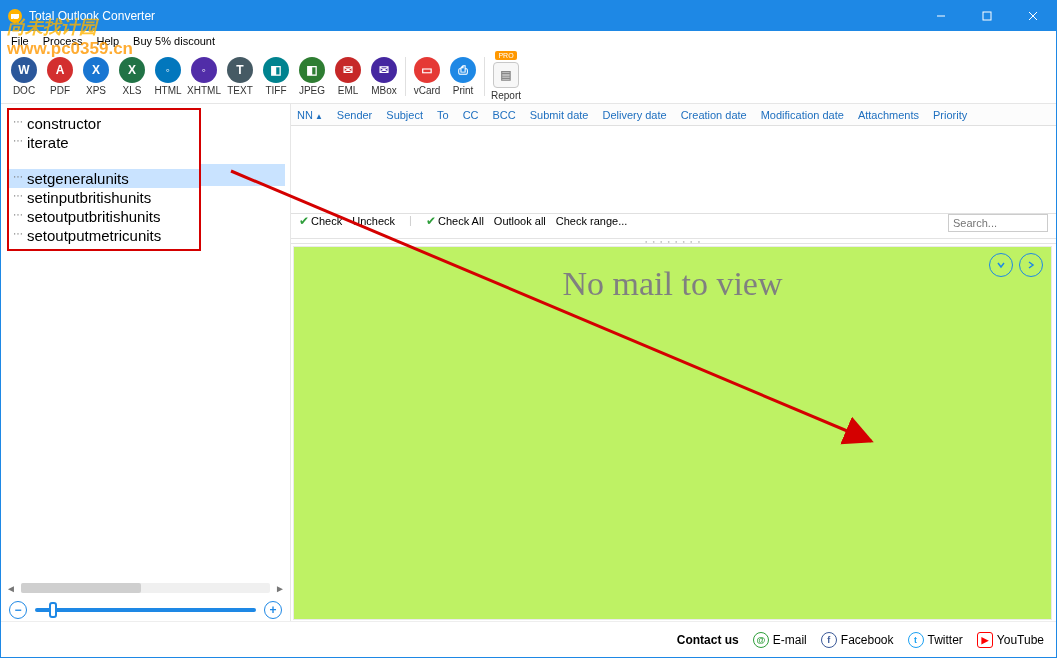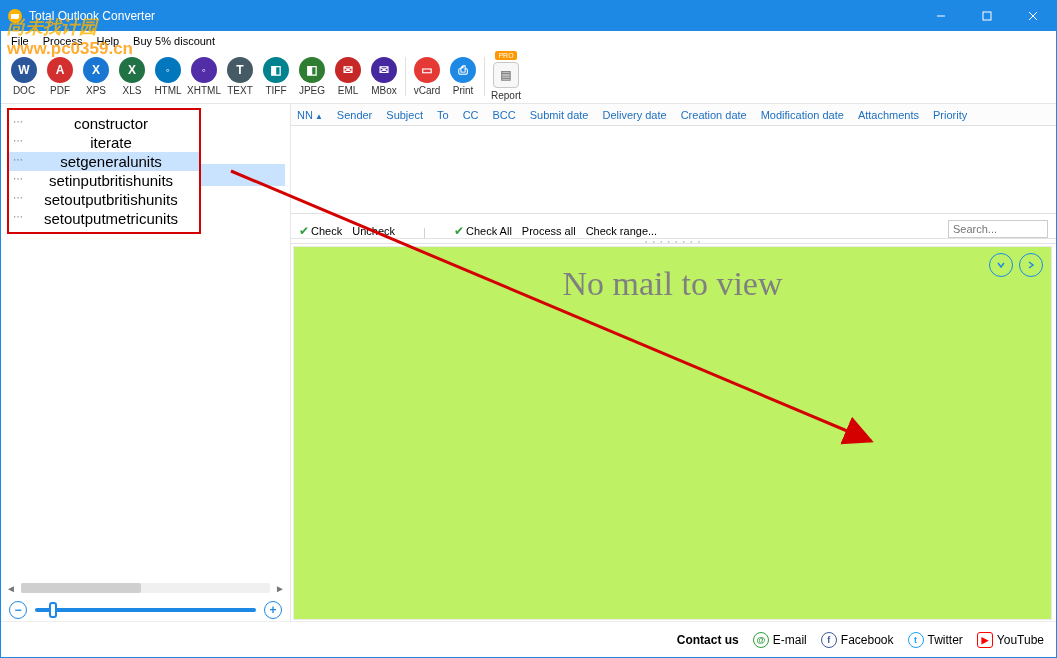--- a/index.html
+++ b/index.html
@@ -21,40 +21,40 @@
   .toolbar { display:flex; align-items:flex-start; padding:6px 4px 2px 8px; gap:6px; border-bottom:1px solid #e6e6e6;}
   .tb-group { display:flex; gap:6px; padding-right:6px; border-right:1px solid #e0e0e0;}
   .tb-group:last-child { border-right:none;}
   .tb-item { width:30px; display:flex; flex-direction:column; align-items:center; gap:2px; font-size:10px; color:#333; cursor:default;}
   .tb-item .ic { width:26px; height:26px; border-radius:50%; display:flex; align-items:center; justify-content:center; color:#fff; font-size:12px; font-weight:bold;}
   .tb-item.report .ic { border-radius:4px; border:1px solid #c8c8c8; background:#f7f7f7; color:#888;}
   .badge-pro { position:relative; top:-6px; font-size:7px; background:#ff9800; color:#fff; padding:1px 3px; border-radius:2px; margin-bottom:-6px;}
   
   .main { display:flex; height:calc(100% - 30px - 20px - 58px - 28px); }
   .sidebar { width:290px; display:flex; flex-direction:column; border-right:1px solid #e6e6e6; position:relative;}
-  .treewrap { flex:1; overflow:hidden; padding:4px 0 0 6px; position:relative;text-align:center;}
+  .treewrap { flex:1; overflow:hidden; padding:4px 0 0 6px; position:relative;}
   .tree { border:2px solid #d40000; width:194px; padding:4px 0; font-size:15px;}
   .tree .node { padding:1px 4px 1px 18px; position:relative; cursor:default;}
   .tree .node::before { content:"⋯"; position:absolute; left:4px; top:2px; color:#777; font-size:10px;}
-  .tree .node.sel { background:#c9e3ff;}
+  .tree .node.sel { background:#c9e3ff;margin-top:17px;}
   .sidebar .hscroll { height:16px; display:flex; align-items:center; padding:0 4px; gap:4px;}
   .sidebar .hscroll .arrow { width:12px; height:12px; display:flex; align-items:center; justify-content:center; color:#777; font-size:10px;}
   .sidebar .hscroll .track { flex:1; height:10px; background:#f0f0f0; border-radius:2px; position:relative;}
   .sidebar .hscroll .thumb { position:absolute; left:0; top:0; height:10px; width:120px; background:#cfcfcf; border-radius:2px;}
   .sidebar .zoomrow { height:28px; display:flex; align-items:center; padding:0 8px; gap:8px; }
   .zoombtn { width:18px; height:18px; border:1.5px solid #1e88e5; border-radius:50%; display:flex; align-items:center; justify-content:center; color:#1e88e5; font-size:12px; font-weight:bold; cursor:default;}
   .zoomtrack { flex:1; height:4px; background:#1e88e5; border-radius:2px; position:relative;}
   .zoomthumb { position:absolute; left:14px; top:-6px; width:8px; height:16px; background:#fff; border:2px solid #1e88e5; border-radius:3px;}
   
   .content { flex:1; display:flex; flex-direction:column; position:relative;}
   .columns { height:22px; background:#fcfcfc; border-bottom:1px solid #e0e0e0; display:flex; align-items:center; padding-left:6px; font-size:11px; color:#1e6fbf; gap:14px; white-space:nowrap;}
   .columns .col { cursor:default;}
   .columns .sortarr { color:#1e6fbf; font-size:8px; margin-left:2px;}
   .listarea { flex:0 0 88px; border-bottom:1px solid #e0e0e0;}
-  .checkbar { height:24px; display:flex; align-items:flex-end; padding:0 8px; gap:28px; font-size:11px;}
+  .checkbar { height:24px; display:flex; align-items:flex-start; padding:0 8px; gap:14px; font-size:11px;}
   .checkbar .grp { display:flex; align-items:center; gap:10px;}
   .checkbar .sep { color:#ccc;}
   .checkbar .ic { color:#2e9e3a; font-size:12px; margin-right:2px;}
   .checkbar .srch { margin-left:auto; }
   .checkbar input { width:100px; height:18px; border:1px solid #ccc; padding:1px 4px; font-size:11px;}
   .dragbar { height:6px; border-top:1px solid #e3e3e3; border-bottom:1px solid #e3e3e3; display:flex; align-items:center; justify-content:center; color:#bbb; font-size:4px; letter-spacing:2px; cursor:row-resize;}
   .preview { flex:1; position:relative; background:#bef264; margin:2px 4px 4px 2px; border:1px solid #eaeaea;text-decoration:underline;}
   .preview .msg { position:absolute; top:18px; left:50%; transform:translateX(-50%); font-family:"Times New Roman", serif; font-size:34px; color:#808080;}
   .navbtns { position:absolute; right:8px; top:6px; display:flex; gap:6px;}
   .navbtn { width:24px; height:24px; border:1.5px solid #1e88e5; border-radius:50%; display:flex; align-items:center; justify-content:center; color:#1e88e5; cursor:default;}
@@ -224,21 +224,21 @@
       </div>
     <div class="listarea"></div>
     <div class="checkbar">
       <div class="grp">
         <span><span class="ic">✔</span><span>Check</span></span>
         <span>Uncheck</span>
       </div>
       <span class="sep">|</span>
       <div class="grp">
         <span><span class="ic">✔</span><span>Check All</span></span>
-        <span>Process all</span>
+        <span>Outlook all</span>
         <span>Check range...</span>
       </div>
       <div class="srch"><input type="text" placeholder="Search..." style=""></div>
     </div>
     <div class="dragbar">● ● ● ● ● ● ● ●</div>
     <div class="preview">
       <div class="navbtns">
         <div class="navbtn">
             <svg width="10" height="10" viewBox="0 0 10 10">
               <polyline points="2,3 5,7 8,3" fill="none" stroke="#1e88e5" stroke-width="1.5"></polyline>

